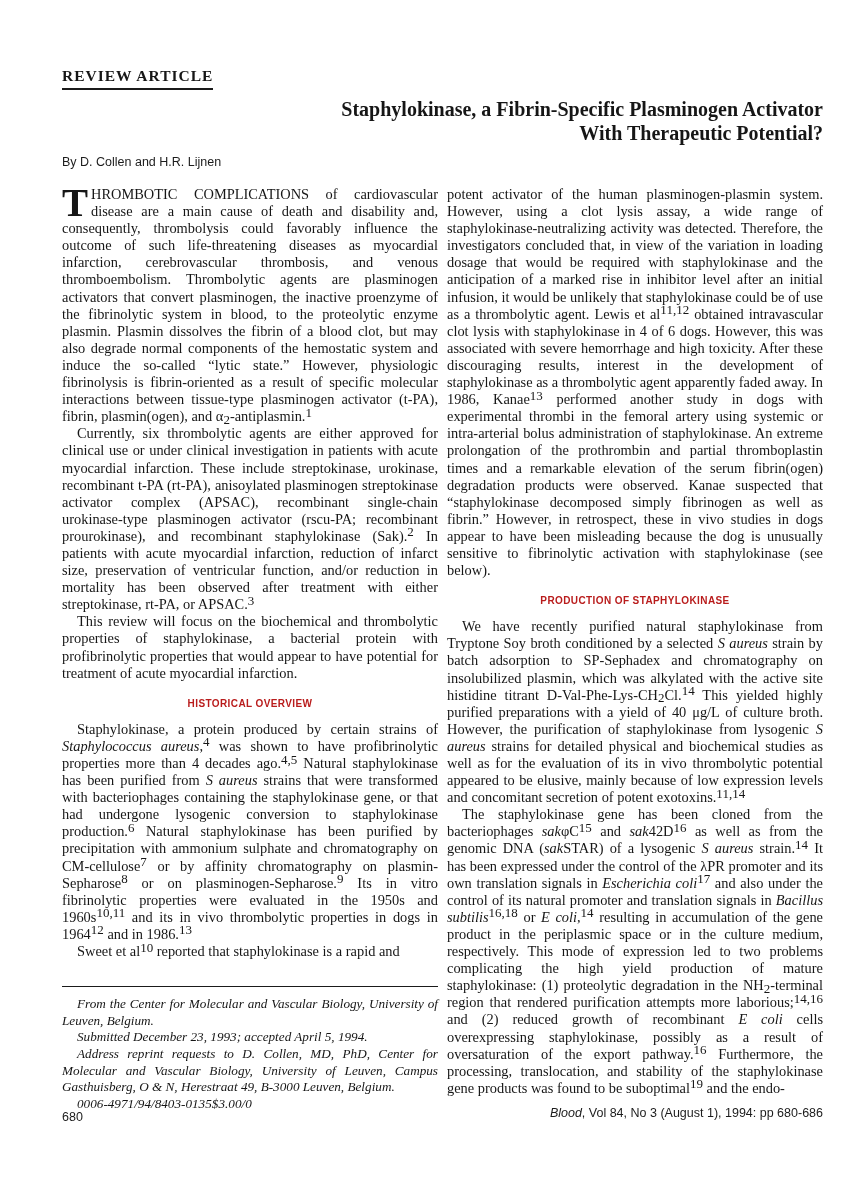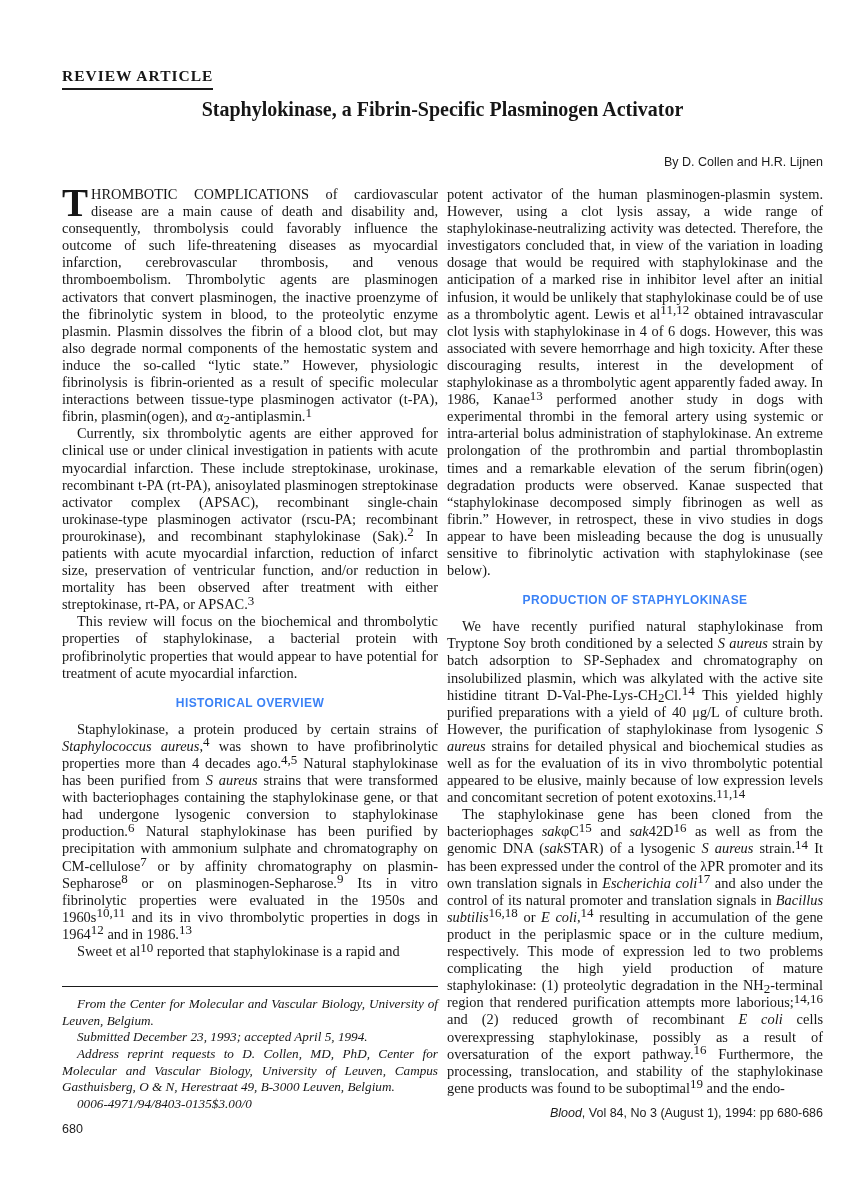--- a/index.html
+++ b/index.html
@@ -22,33 +22,33 @@
     border-bottom: 2px solid #1a1a1a;
     padding-bottom: 3px;
     display: inline-block;
   }
   .title {
     position: absolute;
     left: 62px;
     top: 97px;
     width: 761px;
     margin: 0;
-    text-align: center;
+    text-align: right;
     font-size: 20px;
     font-weight: bold;
     line-height: 24px;
     font-family: "Liberation Serif", serif;
   }
   .title .tline { display: block; }
   .byline {
     position: absolute;
     left: 62px;
     top: 155px;
     width: 761px;
-    text-align: right;
+    text-align: left;
     font-family: "Liberation Sans", sans-serif;
     font-size: 12.5px;
     color: #1c1c1c;
   }
   .col {
     position: absolute;
     top: 186px;
     width: 376px;
     font-size: 14.4px;
     line-height: 17.1px;
@@ -71,55 +71,56 @@
     font-size: 39px;
     line-height: 29px;
     font-weight: bold;
     margin: 2px 3px 0 0;
   }
   .section-heading {
     margin: 13px 0 9px 0;
     text-align: center;
     text-indent: 0;
     font-family: "Liberation Sans", sans-serif;
-    font-size: 12px;
+    font-size: 10px;
     font-weight: bold;
     letter-spacing: 0.4px;
-    color: #3b82f6;
+    color: #b91c1c;
   }
   .footnote {
     margin-top: 26px;
     border-top: 1.5px solid #1a1a1a;
     padding-top: 9px;
     font-style: italic;
     font-size: 13.2px;
     line-height: 16.6px;
   }
   .footnote p { text-indent: 15px; margin: 0; text-align: justify; }
   .footer {
     position: absolute;
     left: 62px;
     top: 1106px;
     width: 761px;
     font-family: "Liberation Sans", sans-serif;
     font-size: 12.5px;
     color: #1c1c1c;
   }
-  .footer .pagenum { position: absolute; left: 0; top: 16px; }
+  .footer .pagenum { position: absolute; left: 0; top: 4px; }
   .footer .citation { position: absolute; right: 0; top: 0; text-align: left; }
 </style>
 </head>
 <body>
 
 <div class="page">
 
   <div class="kicker">REVIEW ARTICLE</div>
 
   <h1 class="title">
     <span class="tline">Staphylokinase, a Fibrin-Specific Plasminogen Activator</span>
+    <span class="tline">With Therapeutic Potential?</span>
   </h1>
 
   <div class="byline">By D. Collen and H.R. Lijnen</div>
 
   <div class="col col-left">
     <p class="no-indent"><span class="dropcap">T</span><span>HROMBOTIC COMPLICATIONS of cardiovascular disease are a main cause of death and disability and, consequently, thrombolysis could favorably influence the outcome of such life-threatening diseases as myocardial infarction, cerebrovascular thrombosis, and venous thromboembolism. Thrombolytic agents are plasminogen activators that convert plasminogen, the inactive proenzyme of the fibrinolytic system in blood, to the proteolytic enzyme plasmin. Plasmin dissolves the fibrin of a blood clot, but may also degrade normal components of the hemostatic system and induce the so-called “lytic state.” However, physiologic fibrinolysis is fibrin-oriented as a result of specific molecular interactions between tissue-type plasminogen activator (t-PA), fibrin, plasmin(ogen), and α</span><sub>2</sub><span>-antiplasmin.</span><sup>1</sup></p>
     <p><span>Currently, six thrombolytic agents are either approved for clinical use or under clinical investigation in patients with acute myocardial infarction. These include streptokinase, urokinase, recombinant t-PA (rt-PA), anisoylated plasminogen streptokinase activator complex (APSAC), recombinant single-chain urokinase-type plasminogen activator (rscu-PA; recombinant prourokinase), and recombinant staphylokinase (Sak).</span><sup>2</sup><span> In patients with acute myocardial infarction, reduction of infarct size, preservation of ventricular function, and/or reduction in mortality has been observed after treatment with either streptokinase, rt-PA, or APSAC.</span><sup>3</sup></p>
     <p><span>This review will focus on the biochemical and thrombolytic properties of staphylokinase, a bacterial protein with profibrinolytic properties that would appear to have potential for treatment of acute myocardial infarction.</span></p>
     <h2 class="section-heading">HISTORICAL OVERVIEW</h2>
     <p><span>Staphylokinase, a protein produced by certain strains of </span><i>Staphylococcus aureus</i><span>,</span><sup>4</sup><span> was shown to have profibrinolytic properties more than 4 decades ago.</span><sup>4,5</sup><span> Natural staphylokinase has been purified from </span><i>S aureus</i><span> strains that were transformed with bacteriophages containing the staphylokinase gene, or that had undergone lysogenic conversion to staphylokinase production.</span><sup>6</sup><span> Natural staphylokinase has been purified by precipitation with ammonium sulphate and chromatography on CM-cellulose</span><sup>7</sup><span> or by affinity chromatography on plasmin-Sepharose</span><sup>8</sup><span> or on plasminogen-Sepharose.</span><sup>9</sup><span> Its in vitro fibrinolytic properties were evaluated in the 1950s and 1960s</span><sup>10,11</sup><span> and its in vivo thrombolytic properties in dogs in 1964</span><sup>12</sup><span> and in 1986.</span><sup>13</sup></p>

